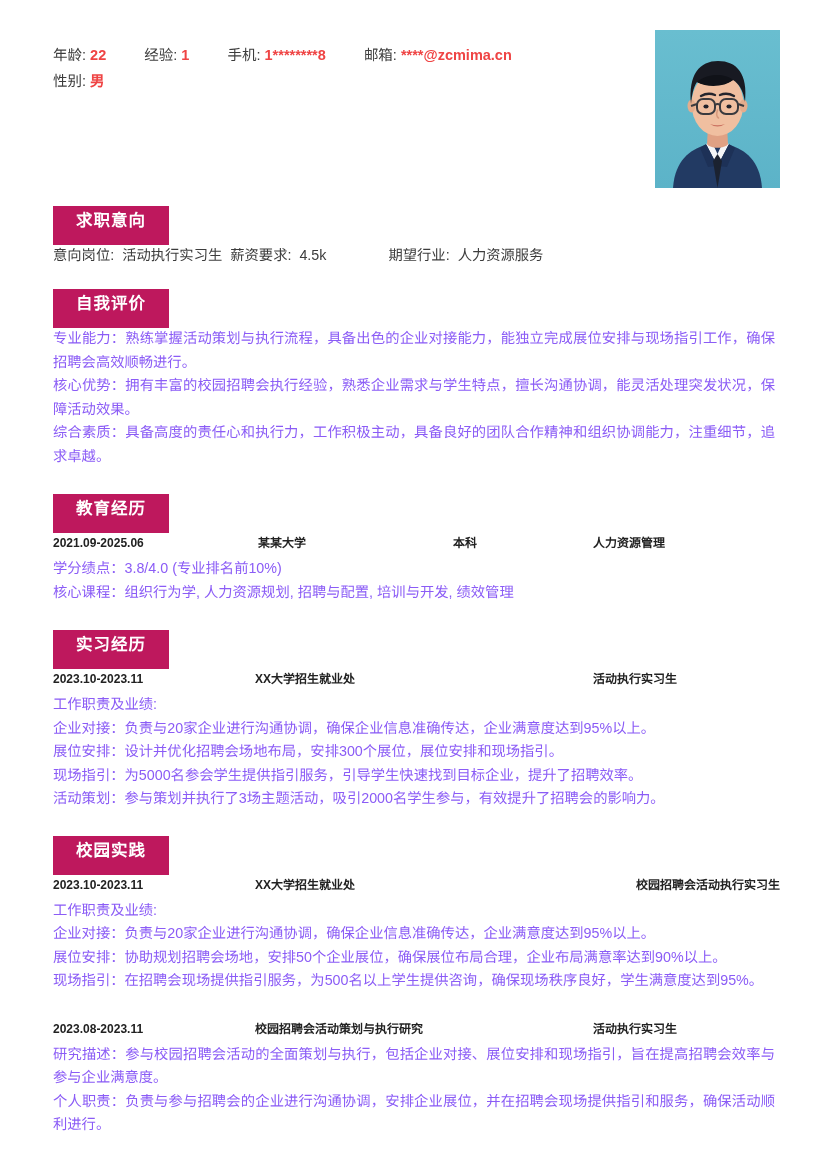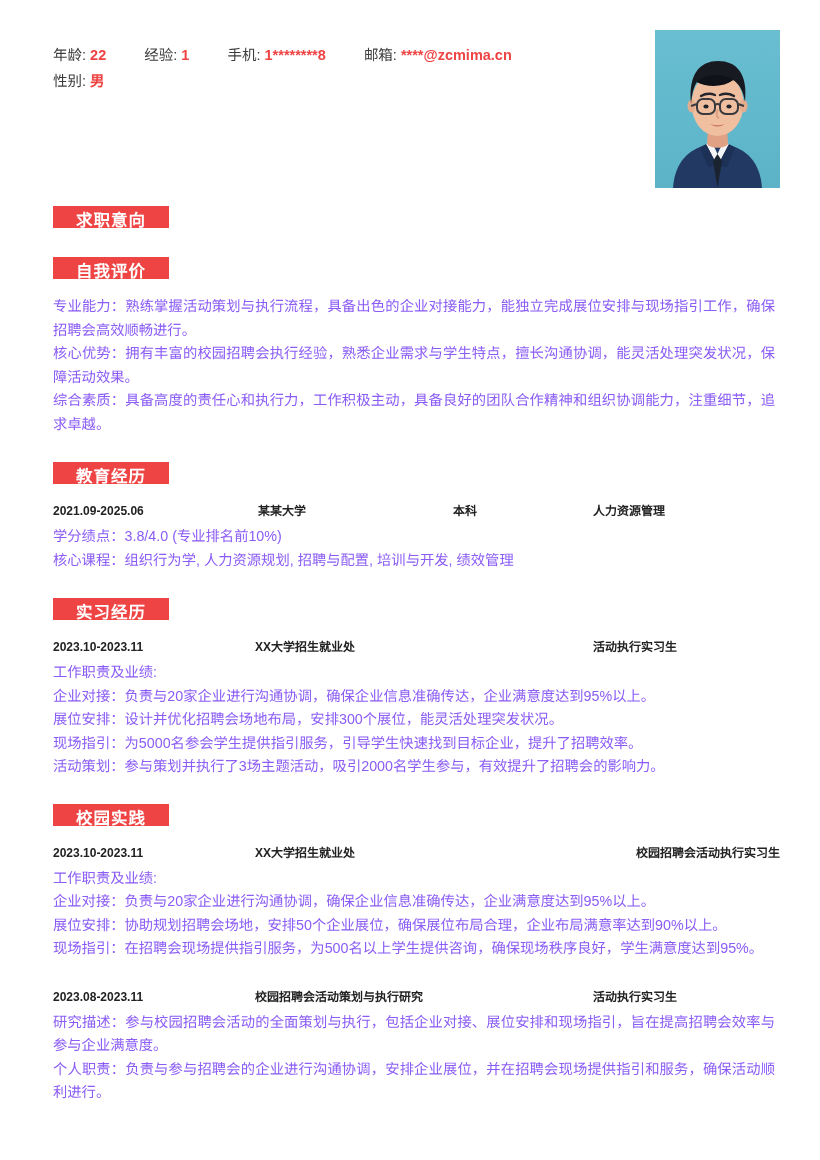--- a/index.html
+++ b/index.html
@@ -75,25 +75,25 @@
   }
   .sec-head {
     position: relative;
     height: 29px;
     margin-bottom: 9px;
   }
   .sec-badge {
     position: absolute;
     left: 13px;
     top: 0;
-    height: 22px;
+    height: 39px;
     min-width: 116px;
     padding: 0 18px;
     box-sizing: border-box;
-    background: #ef4444;
+    background: #be185d;
     color: #ffffff;
     font-size: 16.5px;
     font-weight: bold;
     letter-spacing: 1px;
     line-height: 29px;
     text-align: center;
     white-space: nowrap;
   }
   .sec-rule {
     position: absolute;
@@ -236,20 +236,23 @@
         </g>
       </svg>
     </div>
   </div>
 
   <div class="section sec-objective">
     <div class="sec-head">
       <div class="sec-rule"></div>
       <div class="sec-badge">求职意向</div>
     </div>
+    <div class="inline-fields">
+      <span>意向岗位:</span><span class="field-gap-sm"></span><span>活动执行实习生</span><span class="field-gap-sm"></span><span>薪资要求:</span><span class="field-gap-sm"></span><span>4.5k</span><span class="field-gap"></span><span>期望行业:</span><span class="field-gap-sm"></span><span>人力资源服务</span>
+    </div>
   </div>
 
   <div class="section sec-self">
     <div class="sec-head">
       <div class="sec-rule"></div>
       <div class="sec-badge">自我评价</div>
     </div>
     <div class="body-text">
       <p>专业能力：熟练掌握活动策划与执行流程，具备出色的企业对接能力，能独立完成展位安排与现场指引工作，确保招聘会高效顺畅进行。</p>
       <p>核心优势：拥有丰富的校园招聘会执行经验，熟悉企业需求与学生特点，擅长沟通协调，能灵活处理突发状况，保障活动效果。</p>
@@ -280,21 +283,21 @@
       <div class="sec-badge">实习经历</div>
     </div>
     <div class="entry-row">
       <span class="col-date">2023.10-2023.11</span>
       <span class="col-org exp-org">XX大学招生就业处</span>
       <span class="col-role exp-role-center">活动执行实习生</span>
     </div>
     <div class="body-text">
       <p>工作职责及业绩:</p>
       <p>企业对接：负责与20家企业进行沟通协调，确保企业信息准确传达，企业满意度达到95%以上。</p>
-      <p>展位安排：设计并优化招聘会场地布局，安排300个展位，能灵活处理突发状况。</p>
+      <p>展位安排：设计并优化招聘会场地布局，安排300个展位，展位安排和现场指引。</p>
       <p>现场指引：为5000名参会学生提供指引服务，引导学生快速找到目标企业，提升了招聘效率。</p>
       <p>活动策划：参与策划并执行了3场主题活动，吸引2000名学生参与，有效提升了招聘会的影响力。</p>
     </div>
   </div>
 
   <div class="section sec-campus">
     <div class="sec-head">
       <div class="sec-rule"></div>
       <div class="sec-badge">校园实践</div>
     </div>

